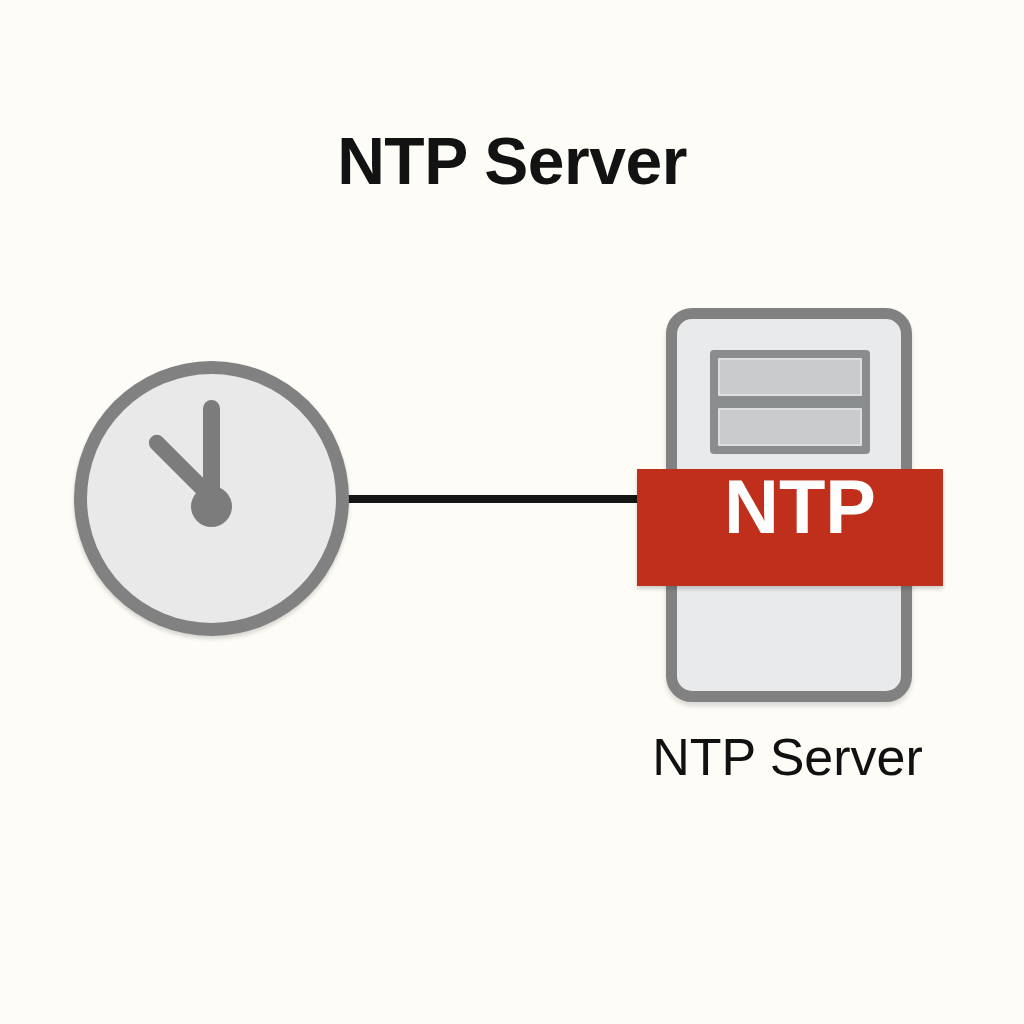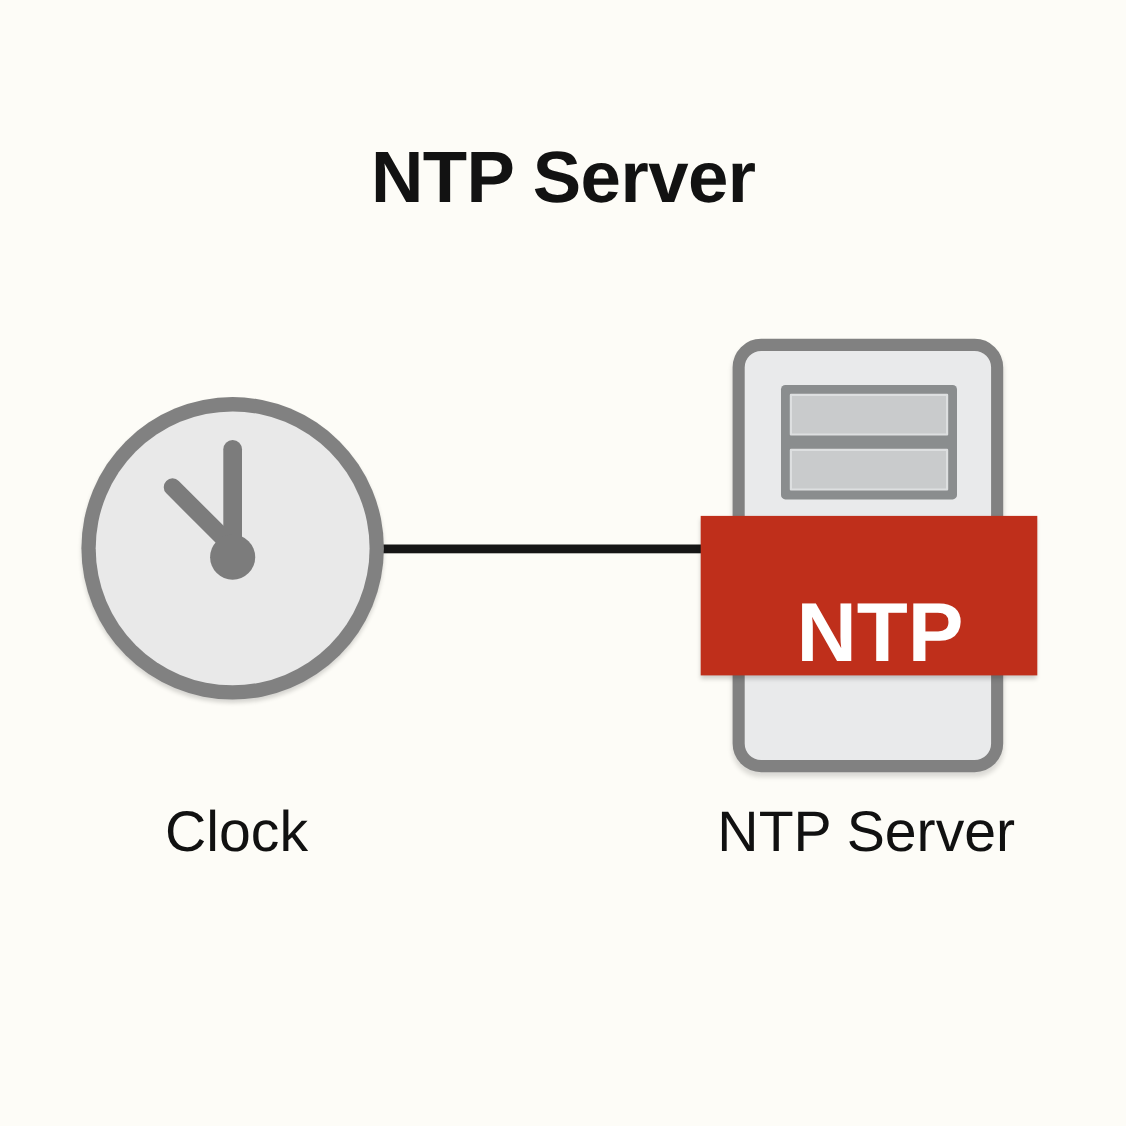--- a/index.html
+++ b/index.html
@@ -141,24 +141,24 @@
   .server-slot + .server-slot {
     margin-top: 12px;
   }
 
   
   .ntp-band {
     position: absolute;
     left: 637px;
     top: 433px;
     width: 306px;
-    height: 145px;
+    height: 117px;
     background: #bf2f1b;
     display: flex;
-    align-items: flex-end;
+    align-items: flex-start;
     justify-content: center;
     box-shadow: 0 3px 4px rgba(0,0,0,0.18);
   }
   .ntp-band-label {
     font-size: 76px;
     font-weight: 700;
     color: #ffffff;
     letter-spacing: 0px;
     line-height: 1;
     padding-left: 20px;
@@ -209,17 +209,16 @@
     <div class="server-panel">
       <div class="server-slot"></div>
       <div class="server-slot"></div>
     </div>
   </div>
 
   <div class="ntp-band">
     <span class="ntp-band-label">NTP</span>
   </div>
 
-  <div class="caption caption-clock">Clock</div>
 
   <div class="caption caption-server">NTP Server</div>
 
 </div>
 
 </body></html>

